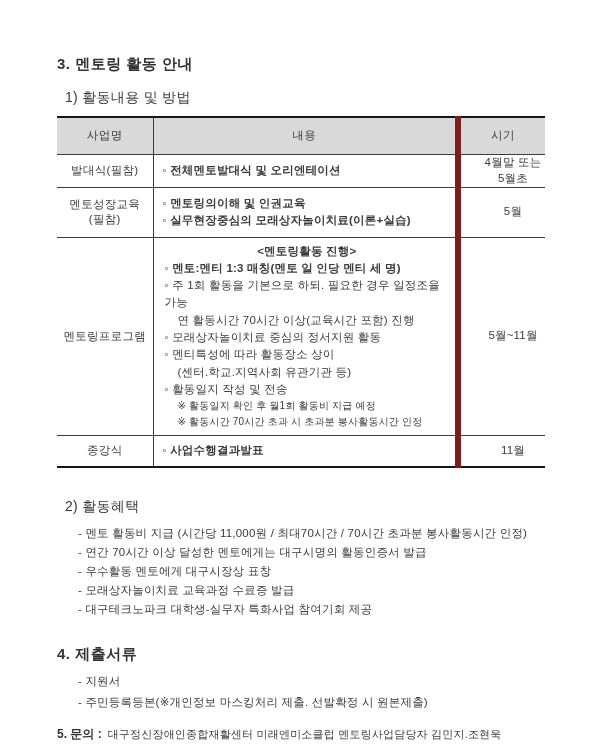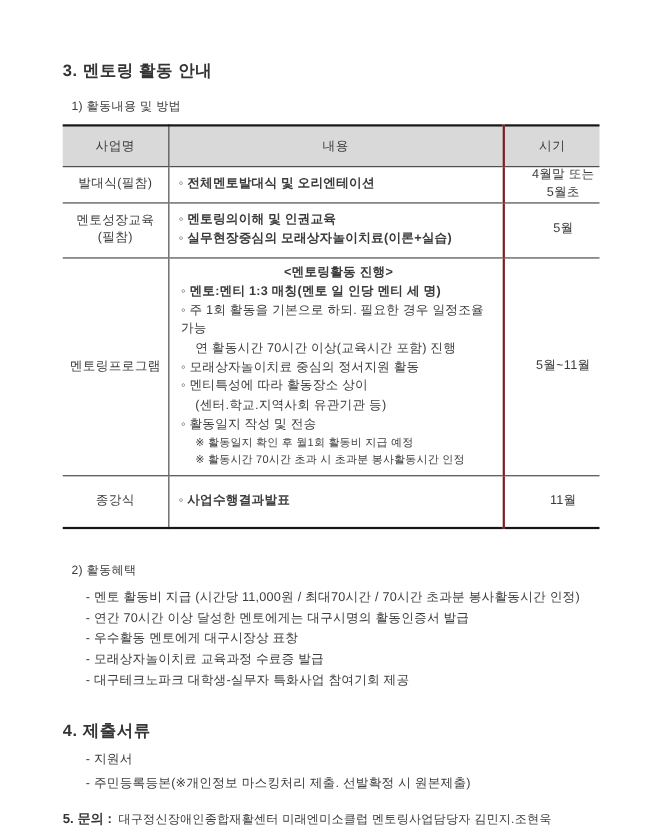--- a/index.html
+++ b/index.html
@@ -19,21 +19,21 @@
 
   
   .h-main {
     font-size: 15px;
     font-weight: bold;
     color: #343434;
     letter-spacing: 0.5px;
     margin-bottom: 15px;
   }
   .h-sub {
-    font-size: 11px;
+    font-size: 14px;
     margin-left: 8px;
     margin-bottom: 9px;
     letter-spacing: 0.3px;
   }
 
   
   table.act {
     width: 488px;
     border-collapse: collapse;
     table-layout: fixed;
@@ -41,35 +41,35 @@
     border-bottom: 2px solid #161616;
     font-size: 11.5px;
     color: #3b3b3b;
   }
   table.act th, table.act td {
     border-bottom: 1px solid #3c3c3c;
     vertical-align: middle;
   }
   table.act td.mid, table.act th.mid {
     border-left: 1px solid #3c3c3c;
-    border-right: 2px solid #7f1d1d;
+    border-right: 6px solid #7f1d1d;
   }
   table.act th {
     background: #d9d9d9;
     font-weight: normal;
     height: 37px;
     text-align: center;
     letter-spacing: 0.5px;
   }
   td.cell-name { text-align: center; line-height: 15px; letter-spacing: 0.3px; }
   td.cell-period { text-align: center; line-height: 15.5px; letter-spacing: 0.2px; padding-left: 20px; }
   td.cell-content { padding: 3px 6px 3px 9px; font-weight: bold; }
   tr.r1 td { height: 33px; }
   tr.r2 td { height: 50px; }
-  tr.r4 td { height: 48px; }
+  tr.r4 td { height: 32px; }
   .two-line span { display: block; }
 
   
   td.cell-program { padding: 5px 6px 4px 11px; vertical-align: top; }
   .pl { line-height: 17.3px; letter-spacing: 0.2px; }
   .pl.ctr { text-align: center; font-weight: bold; }
   .pl.bld { font-weight: bold; }
   .pl.cont { padding-left: 13px; }
   .pl.note { padding-left: 13px; font-size: 10px; line-height: 16.2px; }
 

